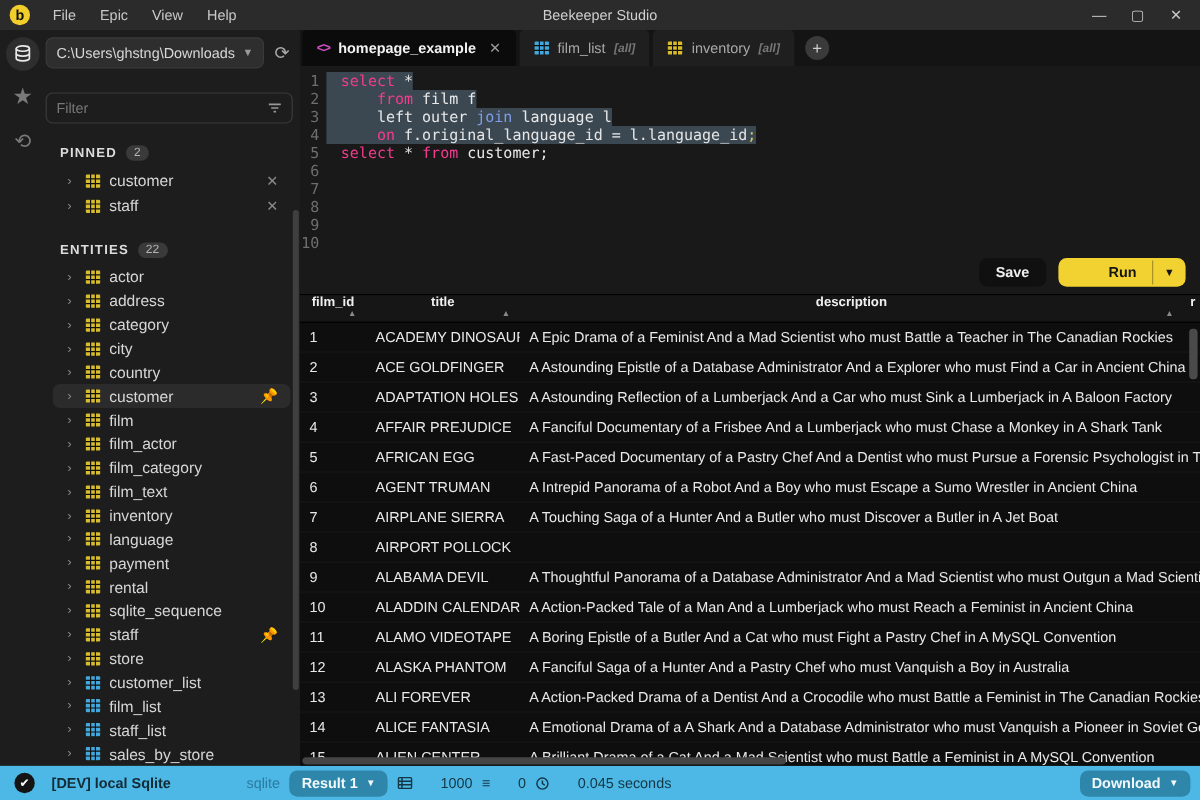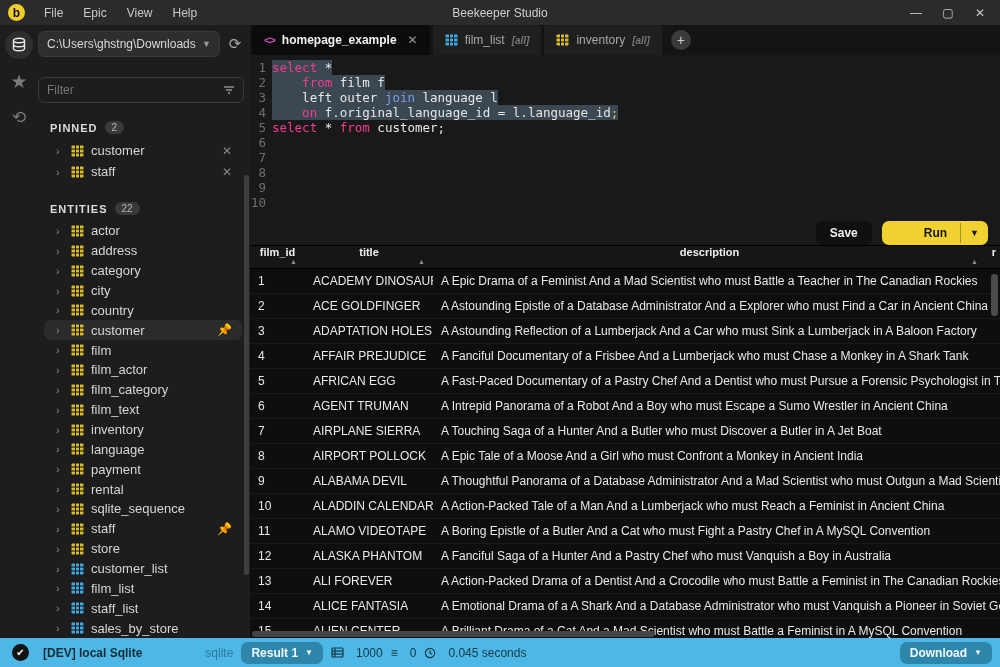--- a/index.html
+++ b/index.html
@@ -60,27 +60,27 @@
   .tab .suffix { font-style:italic; color:#777; font-size:10px; font-weight:bold; }
   .tab .tab-close { color:#9a9a9a; font-size:12px; margin-left:4px; font-weight:normal; }
   .tab-add { width:20px; height:20px; border-radius:50%; background:#3a3a3a; color:#cfcfcf; display:flex;
     align-items:center; justify-content:center; font-size:14px; margin:0 0 5px 6px; }
 
   
   .editor { height:160px; flex:0 0 auto; background:#191919; font-family:"DejaVu Sans Mono","Liberation Mono",monospace;
     font-size:12.5px; line-height:15px; padding-top:5px; overflow:hidden; }
   .cm-line { display:flex; height:15px; }
   .cm-gutter { width:22px; flex:0 0 22px; text-align:right; color:#6e6e6e; padding-right:6px; }
-  .cm-code { white-space:pre; color:#e8e8e8; }
+  .cm-code { white-space:pre; color:#e8e8e8;padding-left:12px; }
   .cm-code.sel { background:#3b4852; }
   .tk-k { color:#f43b8f; } .tk-j { color:#7e9ce8; } .tk-i { color:#e5e5e5; }
   .tk-y { color:#d9c964; } .tk-p { color:#e8e8e8; }
 
   
-  .run-row { height:30px; flex:0 0 auto; display:flex; align-items:flex-end; justify-content:flex-end; gap:10px; padding-right:12px; background:#191919; }
+  .run-row { height:30px; flex:0 0 auto; display:flex; align-items:flex-start; justify-content:flex-end; gap:10px; padding-right:12px; background:#191919; }
   .btn-save { background:#101010; color:#f0f0f0; font-size:12px; font-weight:bold; padding:5px 14px; border-radius:7px; }
   .btn-run { background:#f2d230; color:#151515; font-size:12px; font-weight:bold; border-radius:7px; display:flex; align-items:center; overflow:hidden;padding-left:29px; }
   .btn-run .run-label { padding:5px 13px; }
   .btn-run .run-caret { padding:5px 9px; border-left:1px solid rgba(0,0,0,.3); font-size:9px; }
 
   
   .results { flex:1 1 auto; display:flex; flex-direction:column; min-height:0; position:relative; background:#0e0e0e; border-top:1px solid #000; }
   .thead { height:23px; flex:0 0 auto; background:#161616; display:flex; align-items:center; color:#f0f0f0;
     font-size:11px; font-weight:bold; border-bottom:1px solid #000; }
   .th { display:flex; align-items:center; padding:0 8px; height:100%;flex-direction:column; }
@@ -96,21 +96,21 @@
   .h-scroll { position:absolute; left:2px; bottom:1px; width:403px; height:6px; background:#454545; border-radius:3px; }
 
   
   .statusbar { height:29px; flex:0 0 auto; background:#4db7e6; display:flex; align-items:center; font-size:12px; color:#10303e; padding:0 8px; gap:8px; }
   .check-circle { width:17px; height:17px; border-radius:50%; background:#141414; color:#fff; font-size:10px;
     display:flex; align-items:center; justify-content:center; margin:0 6px 0 4px; }
   .conn-name { font-weight:bold; color:#132b35; }
   .driver { color:#2b7ba0; margin-left:55px; }
   .pill { background:#2e86aa; color:#f2f9fc; border-radius:7px; display:flex; align-items:center; gap:7px; padding:4px 10px; font-size:12px; font-weight:bold; }
   .pill .caret { font-size:8px; }
-  .meta { display:flex; align-items:center; gap:12px; color:#143744; }
+  .meta { display:flex; align-items:center; gap:23px; color:#143744; }
   .meta .mi { font-size:12px; }
   .sb-right { margin-left:auto; }
   svg { display:block; }
 </style>
 </head>
 <body>
 
 <div class="app">
 
   <div class="titlebar">
@@ -623,21 +623,20 @@
               <div class="td col-desc">A Intrepid Panorama of a Robot And a Boy who must Escape a Sumo Wrestler in Ancient China</div>
             </div>
             <div class="tr">
               <div class="td col-id">7</div>
               <div class="td col-title">AIRPLANE SIERRA</div>
               <div class="td col-desc">A Touching Saga of a Hunter And a Butler who must Discover a Butler in A Jet Boat</div>
             </div>
             <div class="tr">
               <div class="td col-id">8</div>
               <div class="td col-title">AIRPORT POLLOCK</div>
-              <div class="td col-desc">A Epic Tale of a Moose And a Girl who must Confront a Monkey in Ancient India</div>
             </div>
             <div class="tr">
               <div class="td col-id">9</div>
               <div class="td col-title">ALABAMA DEVIL</div>
               <div class="td col-desc">A Thoughtful Panorama of a Database Administrator And a Mad Scientist who must Outgun a Mad Scientist in A Jet Boat</div>
             </div>
             <div class="tr">
               <div class="td col-id">10</div>
               <div class="td col-title">ALADDIN CALENDAR</div>
               <div class="td col-desc">A Action-Packed Tale of a Man And a Lumberjack who must Reach a Feminist in Ancient China</div>

